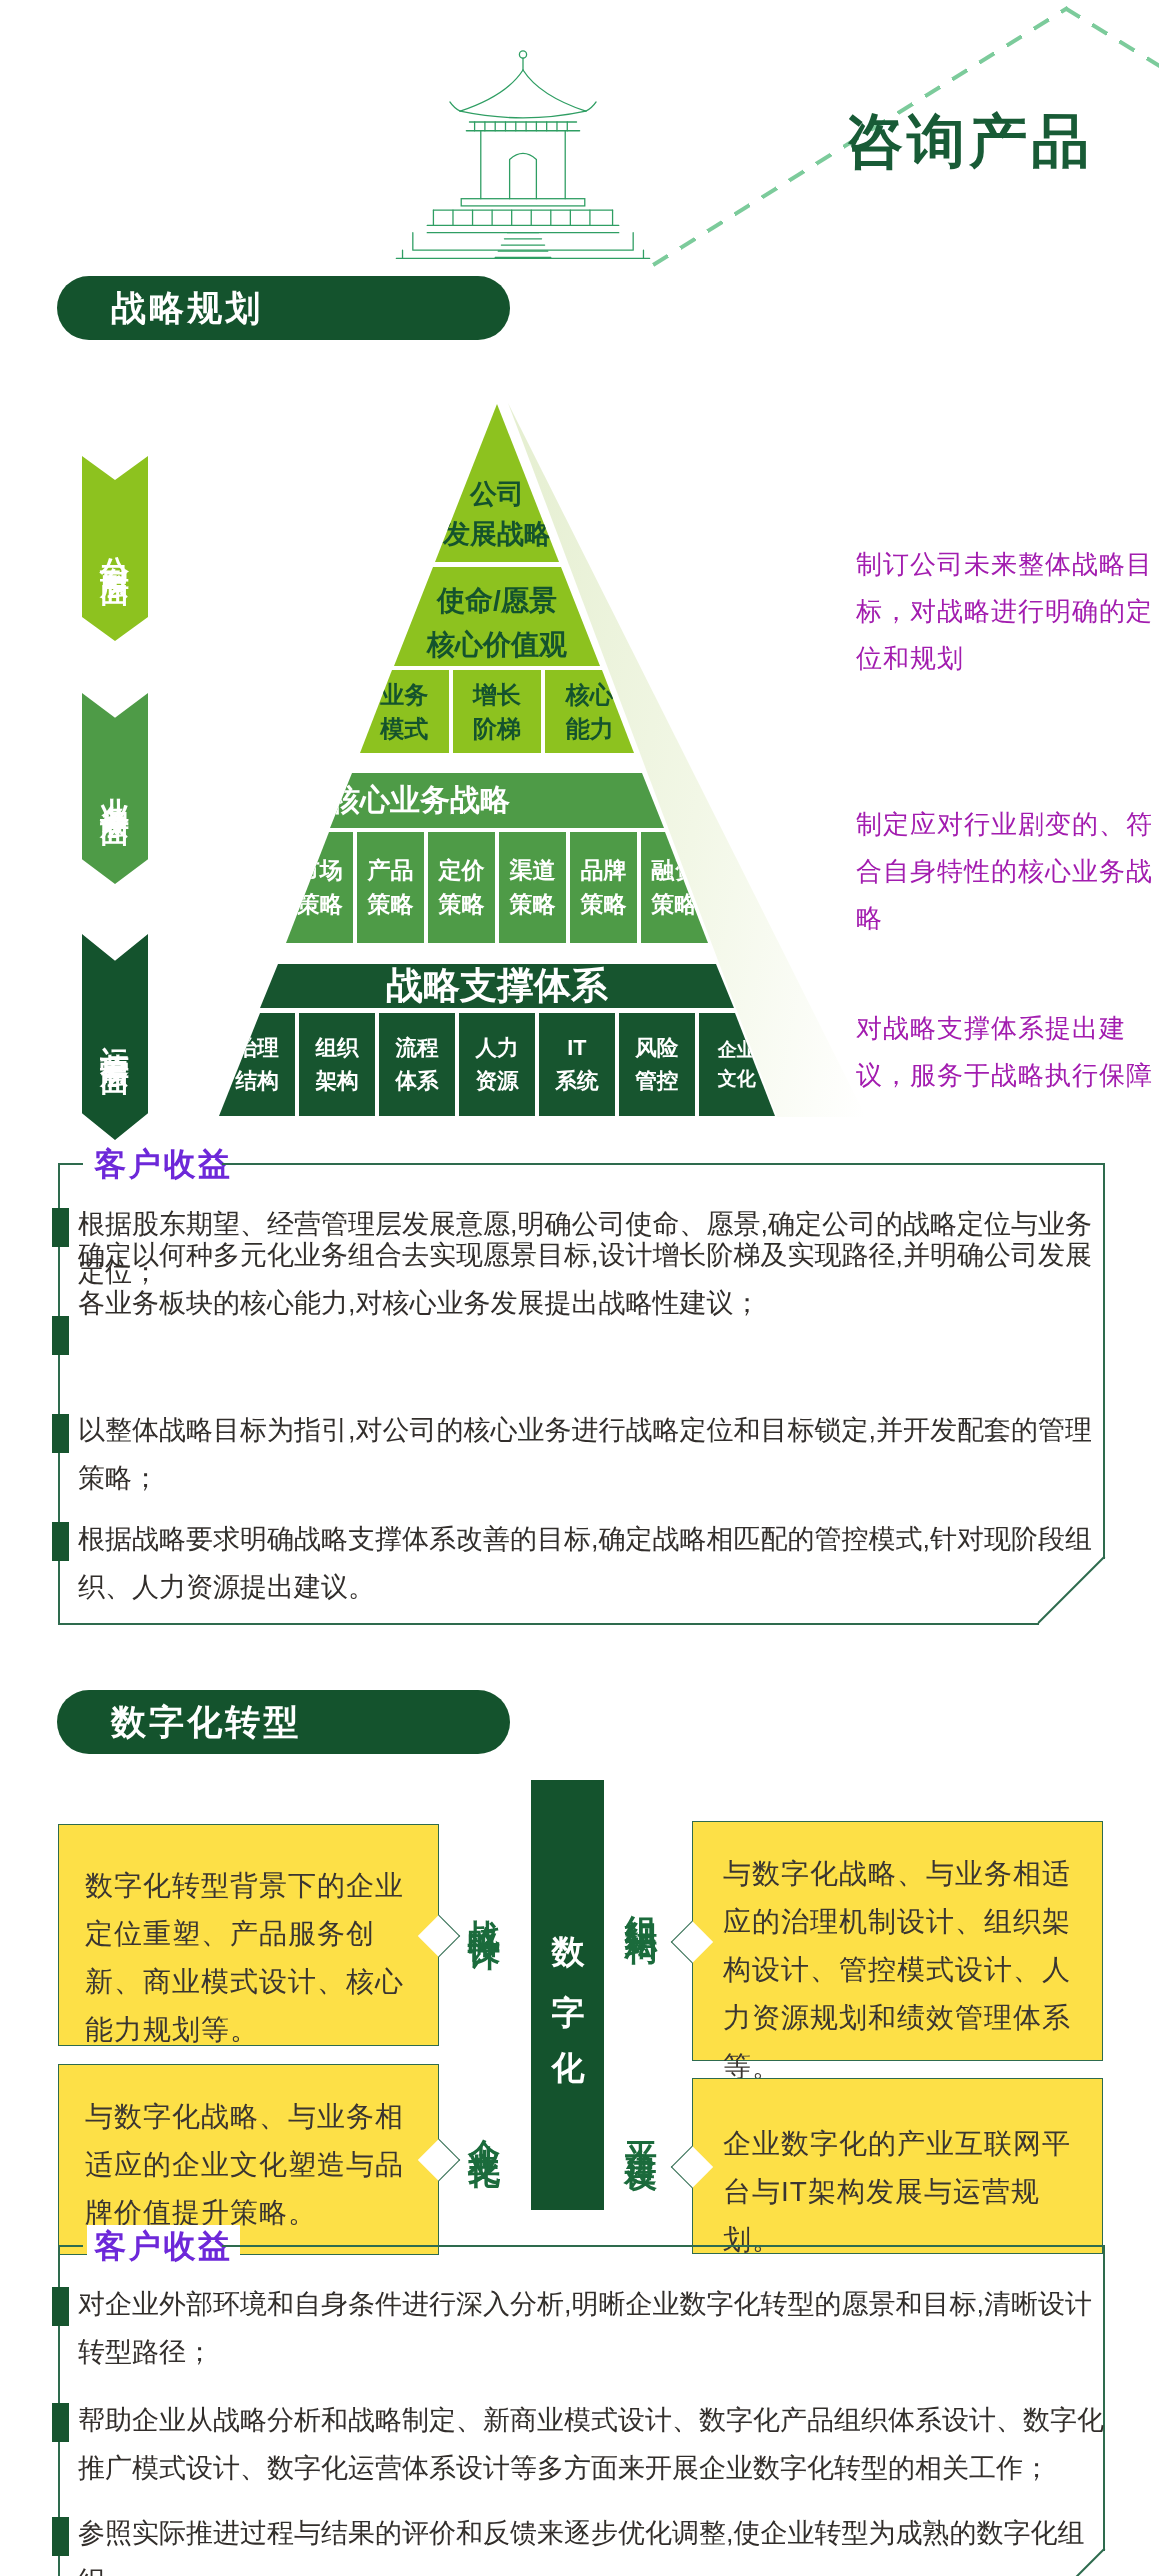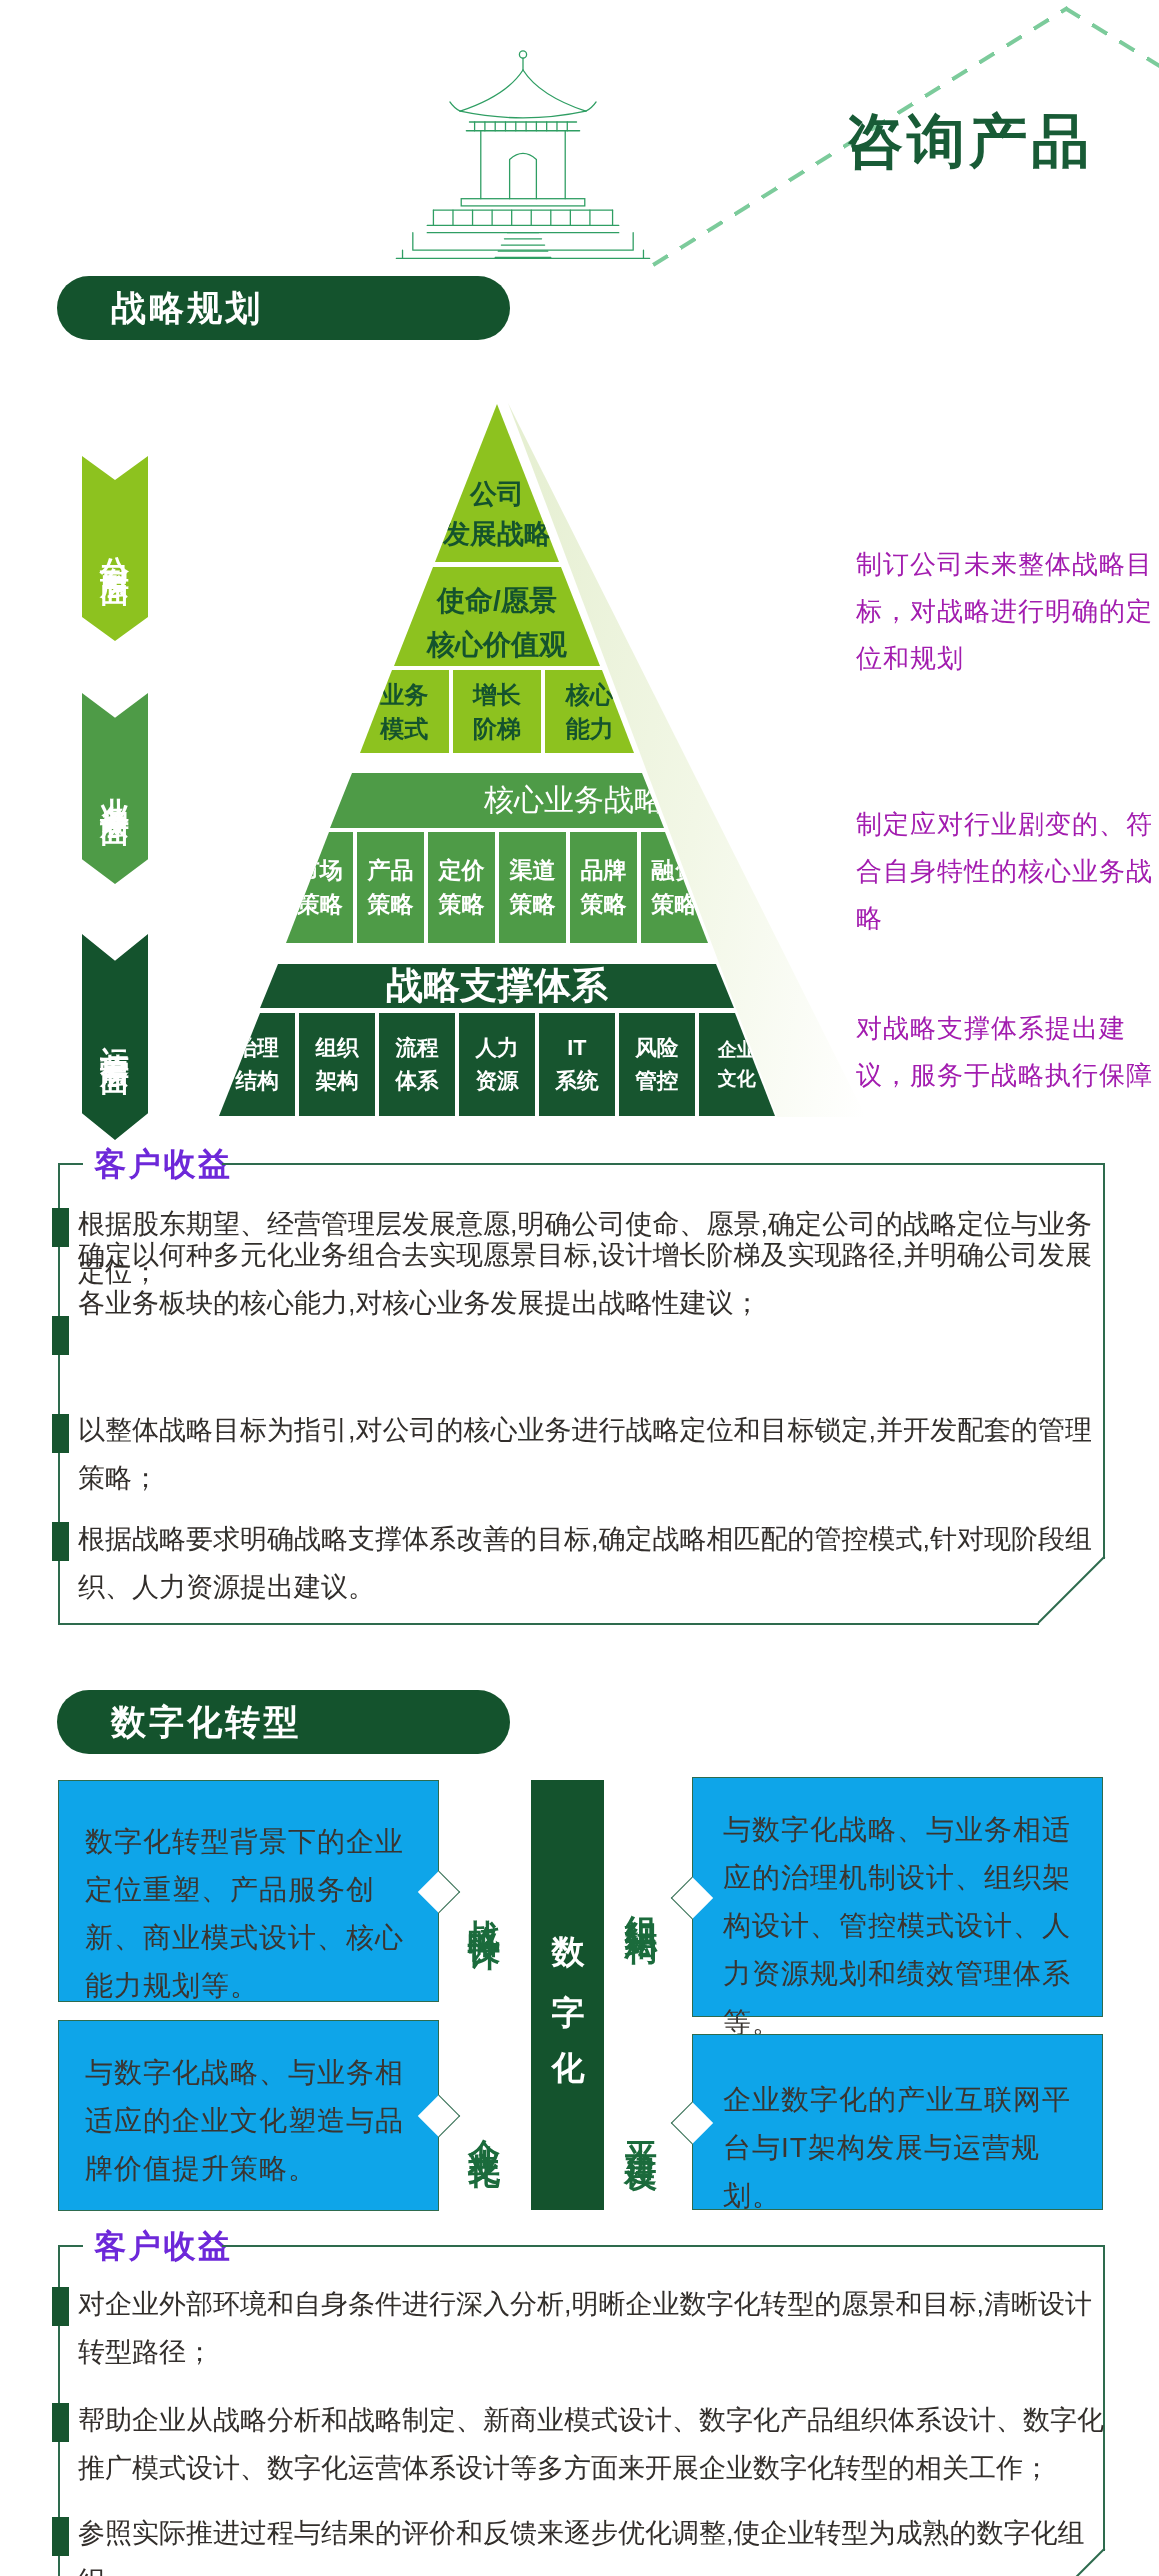--- a/index.html
+++ b/index.html
@@ -24,21 +24,21 @@
           font-size:29px;letter-spacing:7.2px;
           clip-path:polygon(0 0,50% 13%,100% 0,100% 87%,50% 100%,0 87%);}
   .note{font-size:26px;line-height:1.8;color:#a21caf;letter-spacing:1px;}
   
   .blabel{font-size:32px;font-weight:bold;color:#6d28d9;letter-spacing:2.6px;background:#fff;padding:0 7.2px;}
   .bline{background:#2e6b4e;}
   .bsq{width:16.5px;height:39px;background:#17552f;}
   .btext{font-size:27px;line-height:1.78;color:#322e2b;}
   .diag{width:94px;height:1.5px;background:#2e6b4e;transform:rotate(-45deg);transform-origin:left center;}
   
-  .obox{border:1.5px solid #2e6b4e;box-sizing:border-box;background:#0ea5e9;}
+  .obox{border:1.5px solid #2e6b4e;box-sizing:border-box;background:#fde047;margin-top:44px;}
   .obox-text{font-size:28px;line-height:1.72;color:#3a3531;letter-spacing:1px;}
   .tab{position:absolute;width:29px;height:29px;background:#fff;transform:rotate(45deg);top:calc(50% - 14.4px);}
   .tab-r{right:-16px;border-top:1.5px solid #2e6b4e;border-right:1.5px solid #2e6b4e;}
   .tab-l{left:-16px;border-bottom:1.5px solid #2e6b4e;border-left:1.5px solid #2e6b4e;}
   .qlabel{font-size:32px;font-weight:bold;color:#1b6b3c;letter-spacing:6.2px;
           display:flex;align-items:center;justify-content:center;}
   .centerbar{background:#14532d;color:#fff;display:flex;align-items:center;justify-content:center;}
   .centerbar span{writing-mode:vertical-rl;text-orientation:upright;font-size:33px;font-weight:bold;letter-spacing:57px;}
   
   .dash{height:3.6px;background:repeating-linear-gradient(90deg,#7ccb9b 0 17.5px,transparent 17.5px 32px);}
@@ -96,21 +96,21 @@
   </div>
   <div class="abs cellrow" style="left:360px;top:670px;width:274px;height:83px;clip-path:polygon(32px 0,242px 0,100% 100%,0 100%);">
     <div class="cell bright pre" style="font-size:24px;line-height:1.4;">业务
 模式</div>
     <div class="cell bright pre" style="font-size:24px;line-height:1.4;">增长
 阶梯</div>
     <div class="cell bright pre" style="font-size:24px;line-height:1.4;">核心
 能力</div>
   </div>
   <div class="abs tier mid" style="left:330px;top:773px;width:334px;height:55px;clip-path:polygon(22px 0,312px 0,100% 100%,0 100%);
-              display:flex;align-items:center;justify-content:flex-end;font-weight:normal;font-size:30px;">
+              display:flex;align-items:center;justify-content:flex-start;font-weight:bold;font-size:30px;">
     <span>核心业务战略</span>
   </div>
   <div class="abs cellrow" style="left:286px;top:832px;width:422px;height:111px;clip-path:polygon(43px 0,379px 0,100% 100%,0 100%);gap:3.6px;">
     <div class="cell mid pre" style="font-size:23px;line-height:1.45;">市场
 策略</div>
     <div class="cell mid pre" style="font-size:23px;line-height:1.45;">产品
 策略</div>
     <div class="cell mid pre" style="font-size:23px;line-height:1.45;">定价
 策略</div>
     <div class="cell mid pre" style="font-size:23px;line-height:1.45;">渠道

